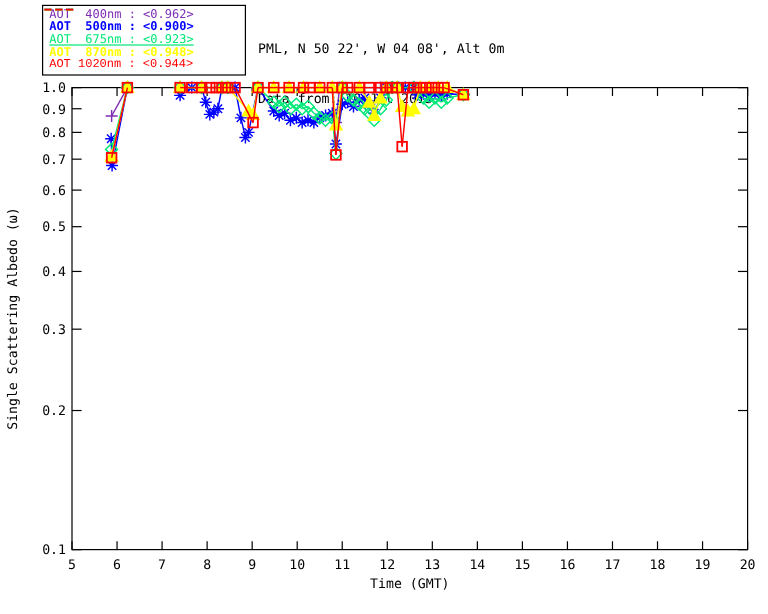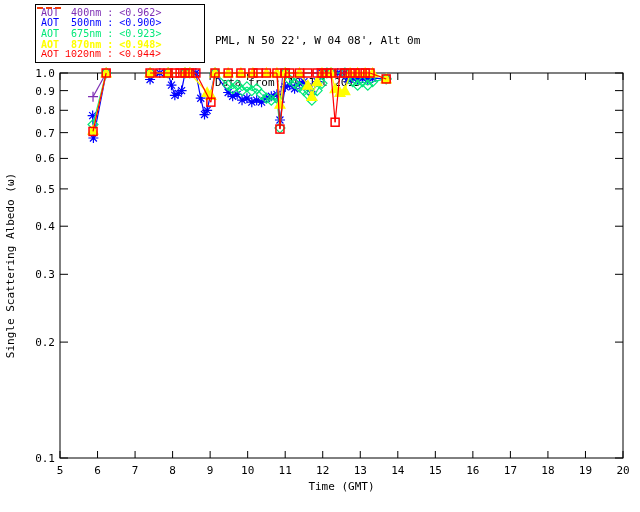--- a/index.html
+++ b/index.html
@@ -26,27 +26,27 @@
       <div class="lrow">
         <svg width="28" height="6">
           <line x1="1" y1="3" x2="27" y2="3" stroke="#7D2EB4" stroke-width="1.4" stroke-dasharray="6,3"></line>
         </svg>
         <span class="ltext" style="color: rgb(125, 46, 180);">AOT  400nm : &lt;0.962&gt;</span>
       </div>
       <div class="lrow">
         <svg width="28" height="6">
           <line x1="1" y1="3" x2="27" y2="3" stroke="#0000FF" stroke-width="1.4" stroke-dasharray="6,3"></line>
         </svg>
-        <span class="ltext" style="color: rgb(0, 0, 255);">AOT  500nm : &lt;0.900&gt;</span>
+        <span class="ltext" style="color: rgb(0, 0, 255); font-weight: bold;">AOT  500nm : &lt;0.900&gt;</span>
       </div>
       <div class="lrow">
         <svg width="28" height="6">
           <line x1="1" y1="3" x2="27" y2="3" stroke="#00E878" stroke-width="1.4" stroke-dasharray="6,3"></line>
         </svg>
-        <span class="ltext" style="color: rgb(0, 232, 120);">AOT  675nm : &lt;0.923&gt;</span>
+        <span class="ltext" style="color: rgb(0, 232, 120); text-decoration: underline;">AOT  675nm : &lt;0.923&gt;</span>
       </div>
       <div class="lrow">
         <svg width="28" height="6">
           <line x1="1" y1="3" x2="27" y2="3" stroke="#FFFF00" stroke-width="1.4" stroke-dasharray="6,3"></line>
         </svg>
         <span class="ltext" style="color: rgb(255, 255, 0); font-weight: bold;">AOT  870nm : &lt;0.948&gt;</span>
       </div>
       <div class="lrow">
         <svg width="28" height="6">
           <line x1="1" y1="3" x2="27" y2="3" stroke="#FF0000" stroke-width="1.4" stroke-dasharray="6,3"></line>

